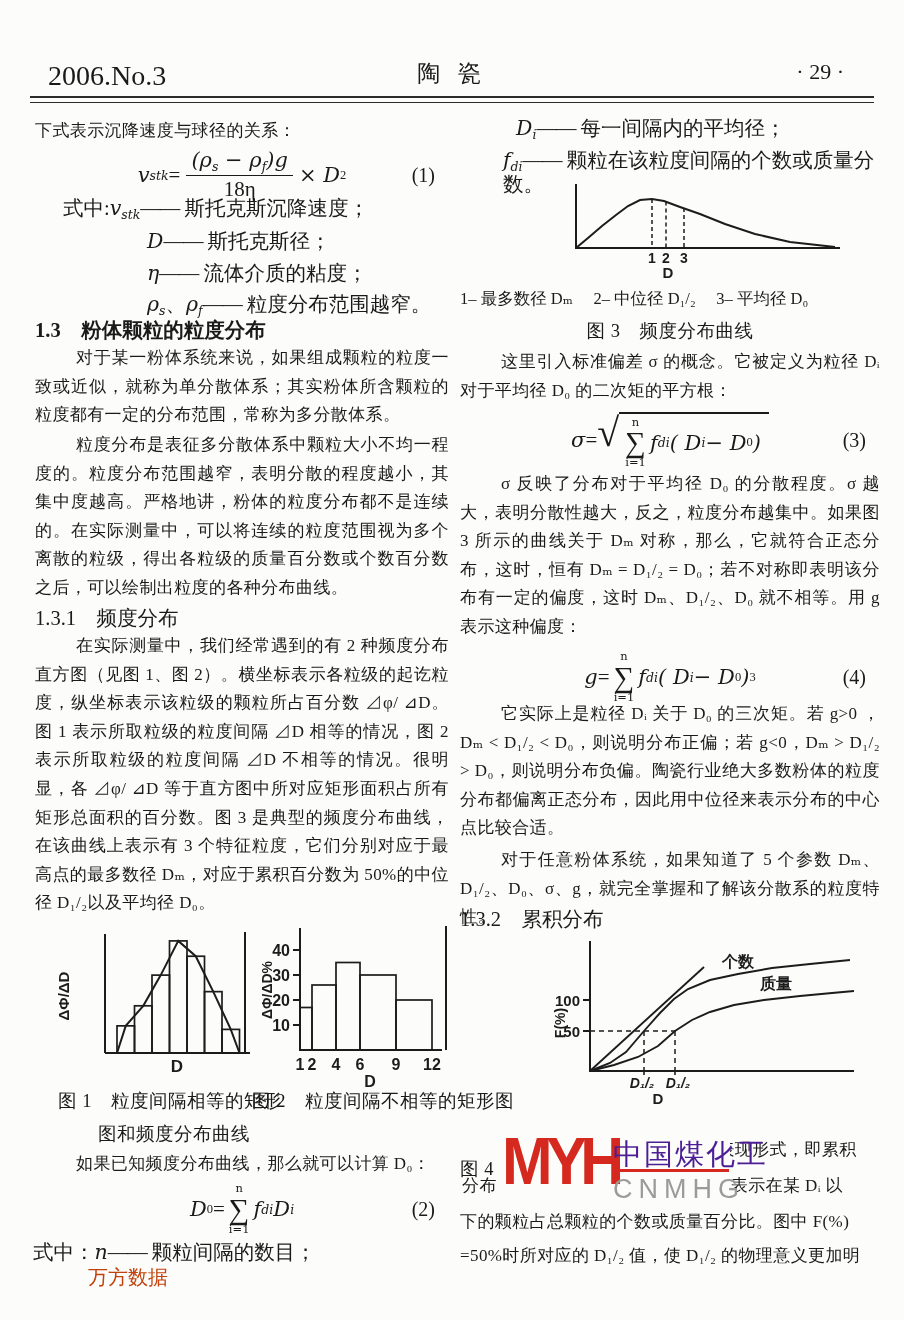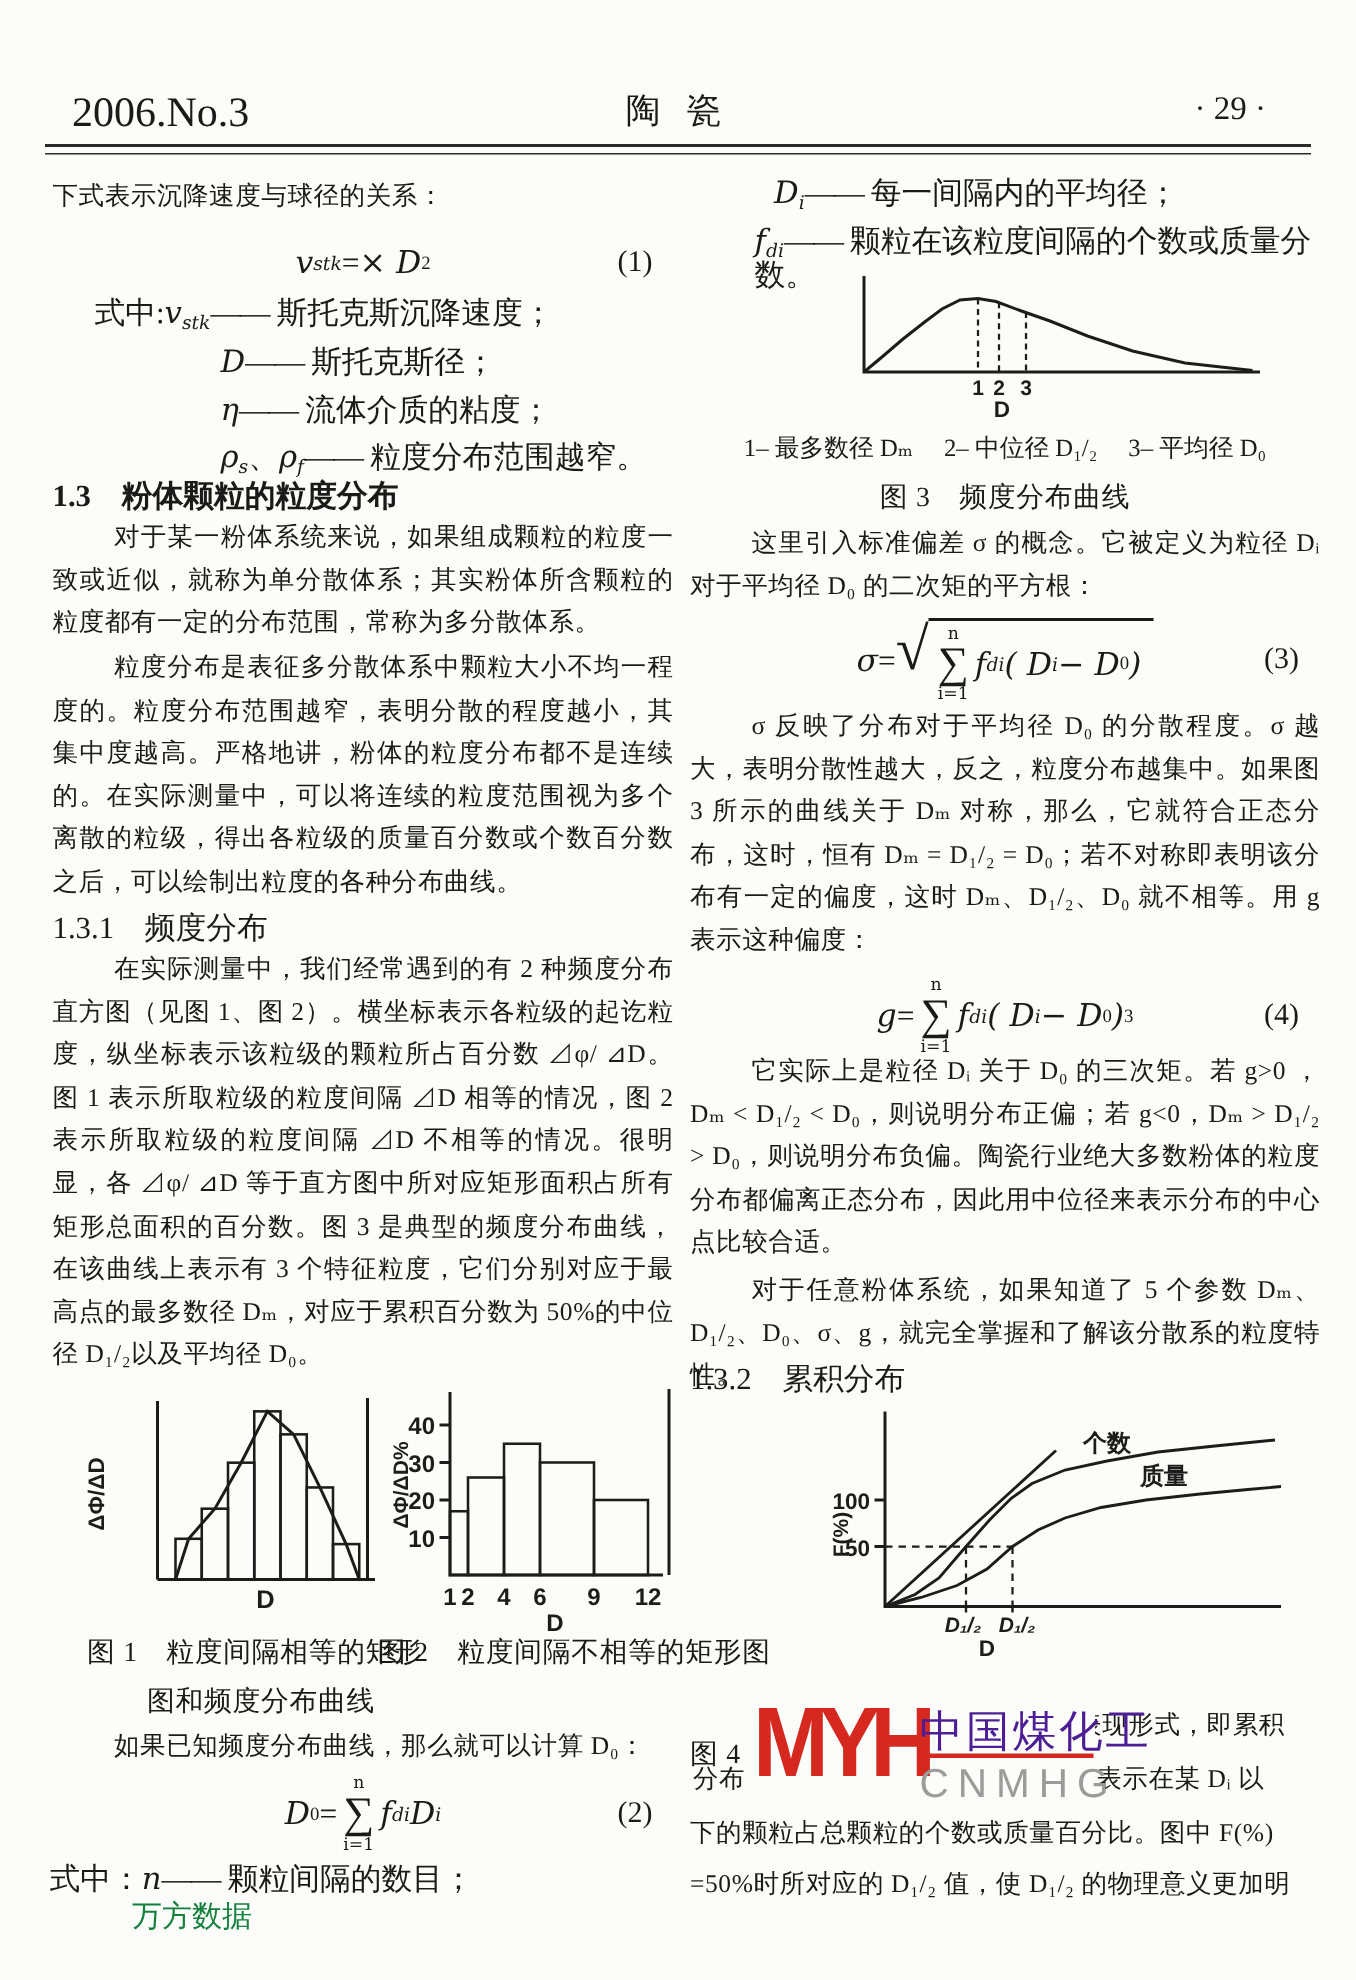--- a/index.html
+++ b/index.html
@@ -42,20 +42,24 @@
   <div class="abs" style="left:0;top:58px;width:904px;text-align:center;font-size:23px;letter-spacing:6px;">陶  瓷</div>
   <div class="abs" style="right:60px;top:59px;font-size:22px;">· 29 ·</div>
   <div class="abs rule2" style="left:30px;top:96px;width:844px;"></div>
 
   <div class="abs para" style="left:35px;top:117px;width:414px;">下式表示沉降速度与球径的关系：</div>
 
   <div class="abs eqrow" style="left:35px;top:146px;width:414px;height:58px;">
     <span class="var">v</span>
       <span class="sub var">stk</span>
       <span> = </span>
+      <span class="frac">
+        <span class="num"><span class="var">(ρ</span><span class="sub var">s</span><span class="var"> − ρ</span><span class="sub var">f</span><span class="var">)g</span></span>
+        <span class="den">18η</span>
+      </span>
       <span class="var"> × D</span>
       <span class="sup">2</span>
     <span class="eqtag">(1)</span>
   </div>
 
   <div class="abs defline" style="left:63px;top:198px;">
     <span>式中:</span><span class="var">v</span><span class="sub var">stk</span><span class="dash">——</span><span> 斯托克斯沉降速度；</span>
   </div>
   <div class="abs defline" style="left:147px;top:231px;">
     <span class="var">D</span><span class="dash">——</span><span> 斯托克斯径；</span>
@@ -132,41 +136,41 @@
       <span class="sub var">di</span>
       <span class="var">D</span>
       <span class="sub var">i</span>
     <span class="eqtag">(2)</span>
   </div>
 
   <div class="abs defline" style="left:33px;top:1242px;">
     <span>式中：</span><span class="var">n</span><span class="dash">——</span><span> 颗粒间隔的数目；</span>
   </div>
 
-  <div class="abs" style="left:88px;top:1264px;font-size:20px;color:#15803d;font-family:'Liberation Sans',sans-serif;">万方数据</div>
+  <div class="abs" style="left:88px;top:1264px;font-size:20px;color:#c2410c;font-family:'Liberation Sans',sans-serif;">万方数据</div>
 
   <div class="abs defline" style="left:503px;top:150px;">
     <span class="var">f</span><span class="sub var">di</span><span class="dash">——</span><span> 颗粒在该粒度间隔的个数或质量分数。</span>
   </div>
   <div class="abs defline" style="left:516px;top:118px;">
     <span class="var">D</span><span class="sub var">i</span><span class="dash">——</span><span> 每一间隔内的平均径；</span>
   </div>
 
   <svg id="fig3" class="abs" style="left:548px;top:180px;" width="310" height="100" viewBox="0 0 310 100">
       <polyline points="28,4 28,68 292,68" fill="none" stroke="#1c1c1c" stroke-width="2"></polyline>
       <polyline points="28,68 40,58 54,46 68,35 80,26 92,20 104,19 116,21 132,27 152,34 177,44 207,54 242,62 287,67" fill="none" stroke="#1c1c1c" stroke-width="2"></polyline>
       <polyline points="104,19 104,68" fill="none" stroke="#1c1c1c" stroke-width="1.5" stroke-dasharray="4 3"></polyline>
       <polyline points="118,21.5 118,68" fill="none" stroke="#1c1c1c" stroke-width="1.5" stroke-dasharray="4 3"></polyline>
       <polyline points="136,28 136,68" fill="none" stroke="#1c1c1c" stroke-width="1.5" stroke-dasharray="4 3"></polyline>
       <text x="104" y="83" font-size="14" text-anchor="middle" fill="#1c1c1c" font-weight="bold">1</text>
       <text x="118" y="83" font-size="14" text-anchor="middle" fill="#1c1c1c" font-weight="bold">2</text>
       <text x="136" y="83" font-size="14" text-anchor="middle" fill="#1c1c1c" font-weight="bold">3</text>
       <text x="120" y="98" font-size="15" text-anchor="middle" fill="#1c1c1c" font-weight="bold">D</text>
     </svg>
-  <div class="abs" style="left:460px;top:288px;width:420px;text-align:center;font-size:16.5px;">1– 最多数径 Dₘ　 2– 中位径 D₁/₂　 3– 平均径 D₀</div>
+  <div class="abs" style="left:460px;top:288px;width:420px;font-size:16.5px;">1– 最多数径 Dₘ　 2– 中位径 D₁/₂　 3– 平均径 D₀</div>
   <div class="abs cap" style="left:460px;top:318px;width:420px;text-align:center;">图 3　频度分布曲线</div>
 
   <div class="abs para ind" style="left:460px;top:348px;width:420px;">这里引入标准偏差 σ 的概念。它被定义为粒径 Dᵢ对于平均径 D₀ 的二次矩的平方根：</div>
 
   <div class="abs eqrow" style="left:460px;top:408px;width:420px;height:64px;">
     <span class="var">σ</span>
       <span> = </span>
       <span class="sqrtwrap">
         <span class="radical">√</span>
         <span class="radicand">

